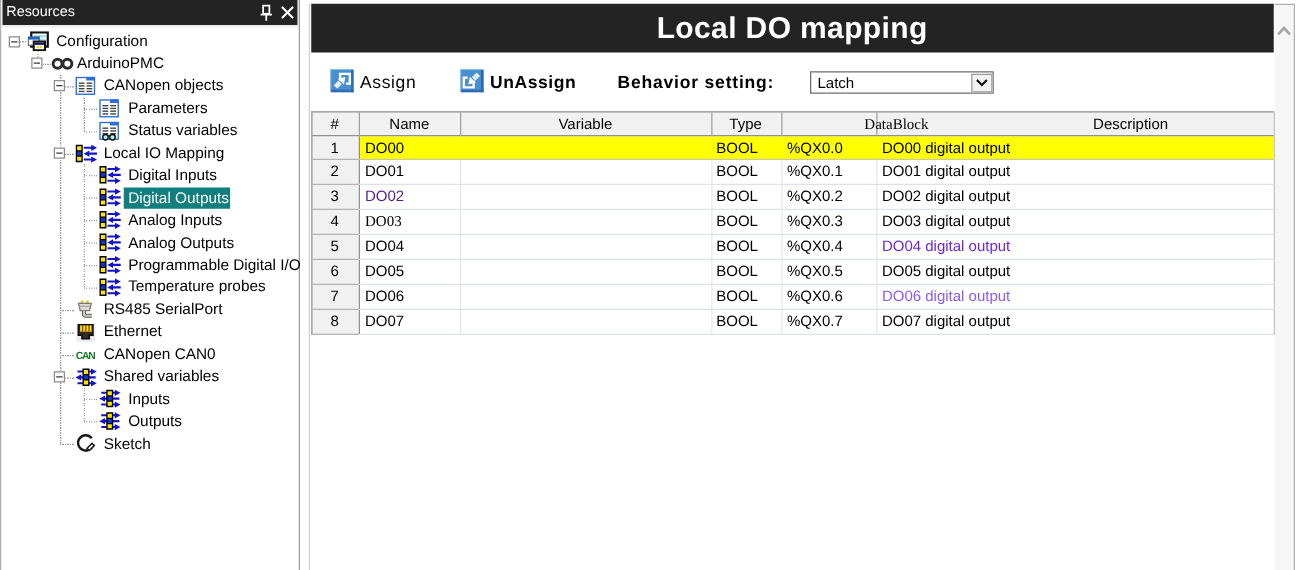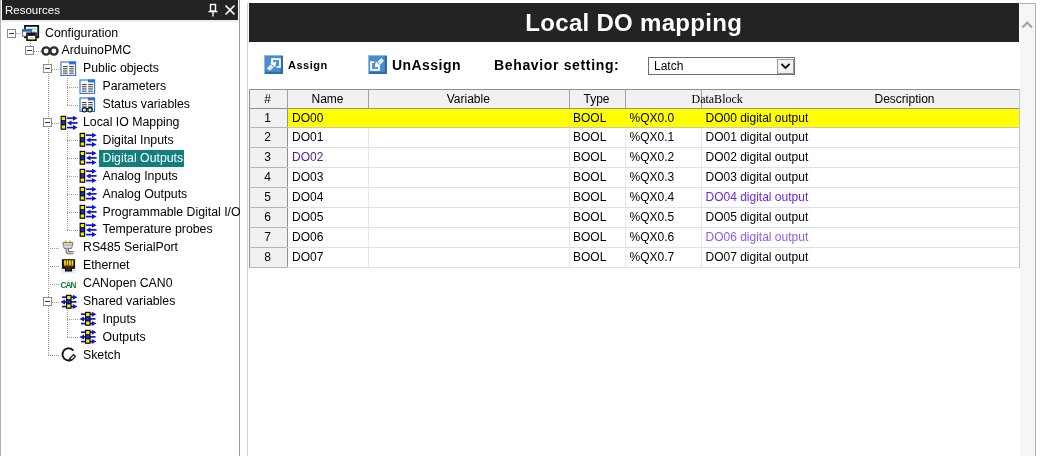--- a/index.html
+++ b/index.html
@@ -82,21 +82,21 @@
     <rect x="9.0" y="0.5" width="6.6" height="2.9" fill="#2a70d8"></rect>
     <rect x="3" y="5.0" width="4.6" height="1.1" fill="#444"></rect>
     <rect x="9.2" y="5.0" width="4.6" height="1.1" fill="#444"></rect>
     <rect x="3" y="7.2" width="4.6" height="1.1" fill="#444"></rect>
     <rect x="9.2" y="7.2" width="4.6" height="1.1" fill="#444"></rect>
     <rect x="3" y="9.4" width="4.6" height="1.1" fill="#444"></rect>
     <rect x="9.2" y="9.4" width="4.6" height="1.1" fill="#444"></rect>
     <rect x="3" y="11.6" width="4.6" height="1.1" fill="#444"></rect>
     <rect x="9.2" y="11.6" width="4.6" height="1.1" fill="#444"></rect>
   </svg>
-<div class="tl" style="left:83.0px;top:60.3px;color:#000">Public objects</div>
+<div class="tl" style="left:83.0px;top:60.3px;color:#000">CANopen objects</div>
 <svg class="a" style="left:79.0px;top:78.7px" width="18" height="16" viewBox="0 0 18 16">
     <rect x="1.0" y="1.0" width="14.6" height="13.4" fill="#fff" stroke="#2a70d8" stroke-width="1.1"></rect>
     <rect x="9.0" y="0.5" width="6.6" height="2.9" fill="#2a70d8"></rect>
     <rect x="3" y="5.0" width="4.6" height="1.1" fill="#444"></rect>
     <rect x="9.2" y="5.0" width="4.6" height="1.1" fill="#444"></rect>
     <rect x="3" y="7.2" width="4.6" height="1.1" fill="#444"></rect>
     <rect x="9.2" y="7.2" width="4.6" height="1.1" fill="#444"></rect>
     <rect x="3" y="9.4" width="4.6" height="1.1" fill="#444"></rect>
     <rect x="9.2" y="9.4" width="4.6" height="1.1" fill="#444"></rect>
     <rect x="3" y="11.6" width="4.6" height="1.1" fill="#444"></rect>
@@ -315,21 +315,21 @@
     <rect x="16.8" y="1" width="2.2" height="18" fill="#2e6cb0"></rect>
     <rect x="1" y="16.8" width="18" height="2.2" fill="#2e6cb0"></rect>
     <g>
       <path d="M8.1,9.6 L8.1,4.1 L15.9,4.1 L15.9,11.9 L12.8,11.9" fill="none" stroke="#fff" stroke-width="1.9"></path>
       <polygon points="12.3,6.5 11.1,12.6 6.3,7.9" fill="#fff"></polygon>
       <line x1="6.1" y1="10.1" x2="8.9" y2="12.9" stroke="#fff" stroke-width="1.5"></line>
       <line x1="4.8" y1="11.4" x2="7.6" y2="14.2" stroke="#fff" stroke-width="1.5"></line>
       <line x1="3.6" y1="12.6" x2="6.3" y2="15.3" stroke="#fff" stroke-width="1.5"></line>
     </g>
   </svg>
-<div class="a" style="left:288px;top:58px;height:15px;line-height:15px;font-size:11px;font-weight:bold;letter-spacing:0.5px;color:#000;">Assign</div>
+<div class="a" style="left:288px;top:58px;height:15px;line-height:15px;font-size:14px;font-weight:normal;letter-spacing:0.5px;color:#000;">Assign</div>
 <svg class="a" style="left:368px;top:55px" width="19" height="19" viewBox="0 0 19 19">
     <rect x="0" y="0" width="19" height="19" fill="#8cbce8"></rect>
     <rect x="1" y="1" width="17.5" height="17.5" fill="#4a8ed2"></rect>
     <rect x="16.8" y="1" width="2.2" height="18" fill="#2e6cb0"></rect>
     <rect x="1" y="16.8" width="18" height="2.2" fill="#2e6cb0"></rect>
     <g transform="rotate(180 9.5 9.5)">
       <path d="M8.1,9.6 L8.1,4.1 L15.9,4.1 L15.9,11.9 L12.8,11.9" fill="none" stroke="#fff" stroke-width="1.9"></path>
       <polygon points="12.3,6.5 11.1,12.6 6.3,7.9" fill="#fff"></polygon>
       <line x1="6.1" y1="10.1" x2="8.9" y2="12.9" stroke="#fff" stroke-width="1.5"></line>
       <line x1="4.8" y1="11.4" x2="7.6" y2="14.2" stroke="#fff" stroke-width="1.5"></line>
@@ -392,21 +392,21 @@
 <div class="a" style="left:292.0px;top:128.4px;font-size:12px;line-height:19.9px;color:#000;white-space:nowrap;">DO01</div>
 <div class="a" style="left:573.0px;top:128.4px;font-size:12px;line-height:19.9px;color:#000;white-space:nowrap;">BOOL</div>
 <div class="a" style="left:629.5px;top:128.4px;font-size:12px;line-height:19.9px;color:#000;white-space:nowrap;">%QX0.1</div>
 <div class="a" style="left:705.5px;top:128.4px;font-size:12px;line-height:19.9px;color:#000;white-space:nowrap;">DO01 digital output</div>
 <div class="a" style="left:267.7px;top:148.3px;width:60px;margin-left:-30px;text-align:center;font-size:12px;line-height:19.9px;color:#000;">3</div>
 <div class="a" style="left:292.0px;top:148.3px;font-size:12px;line-height:19.9px;color:#4c1d95;white-space:nowrap;">DO02</div>
 <div class="a" style="left:573.0px;top:148.3px;font-size:12px;line-height:19.9px;color:#000;white-space:nowrap;">BOOL</div>
 <div class="a" style="left:629.5px;top:148.3px;font-size:12px;line-height:19.9px;color:#000;white-space:nowrap;">%QX0.2</div>
 <div class="a" style="left:705.5px;top:148.3px;font-size:12px;line-height:19.9px;color:#000;white-space:nowrap;">DO02 digital output</div>
 <div class="a" style="left:267.7px;top:168.3px;width:60px;margin-left:-30px;text-align:center;font-size:12px;line-height:19.9px;color:#000;">4</div>
-<div class="a" style="left:292.0px;top:168.3px;font-size:12px;line-height:19.9px;color:#000;white-space:nowrap;">DO03</div>
+<div class="a" style="left:292.0px;top:168.3px;font-size:12px;line-height:19.9px;color:#000;white-space:nowrap;font-family:Liberation Serif, serif;">DO03</div>
 <div class="a" style="left:573.0px;top:168.3px;font-size:12px;line-height:19.9px;color:#000;white-space:nowrap;">BOOL</div>
 <div class="a" style="left:629.5px;top:168.3px;font-size:12px;line-height:19.9px;color:#000;white-space:nowrap;">%QX0.3</div>
 <div class="a" style="left:705.5px;top:168.3px;font-size:12px;line-height:19.9px;color:#000;white-space:nowrap;">DO03 digital output</div>
 <div class="a" style="left:267.7px;top:188.2px;width:60px;margin-left:-30px;text-align:center;font-size:12px;line-height:19.9px;color:#000;">5</div>
 <div class="a" style="left:292.0px;top:188.2px;font-size:12px;line-height:19.9px;color:#000;white-space:nowrap;">DO04</div>
 <div class="a" style="left:573.0px;top:188.2px;font-size:12px;line-height:19.9px;color:#000;white-space:nowrap;">BOOL</div>
 <div class="a" style="left:629.5px;top:188.2px;font-size:12px;line-height:19.9px;color:#000;white-space:nowrap;">%QX0.4</div>
 <div class="a" style="left:705.5px;top:188.2px;font-size:12px;line-height:19.9px;color:#6d28d9;white-space:nowrap;">DO04 digital output</div>
 <div class="a" style="left:267.7px;top:208.1px;width:60px;margin-left:-30px;text-align:center;font-size:12px;line-height:19.9px;color:#000;">6</div>
 <div class="a" style="left:292.0px;top:208.1px;font-size:12px;line-height:19.9px;color:#000;white-space:nowrap;">DO05</div>

